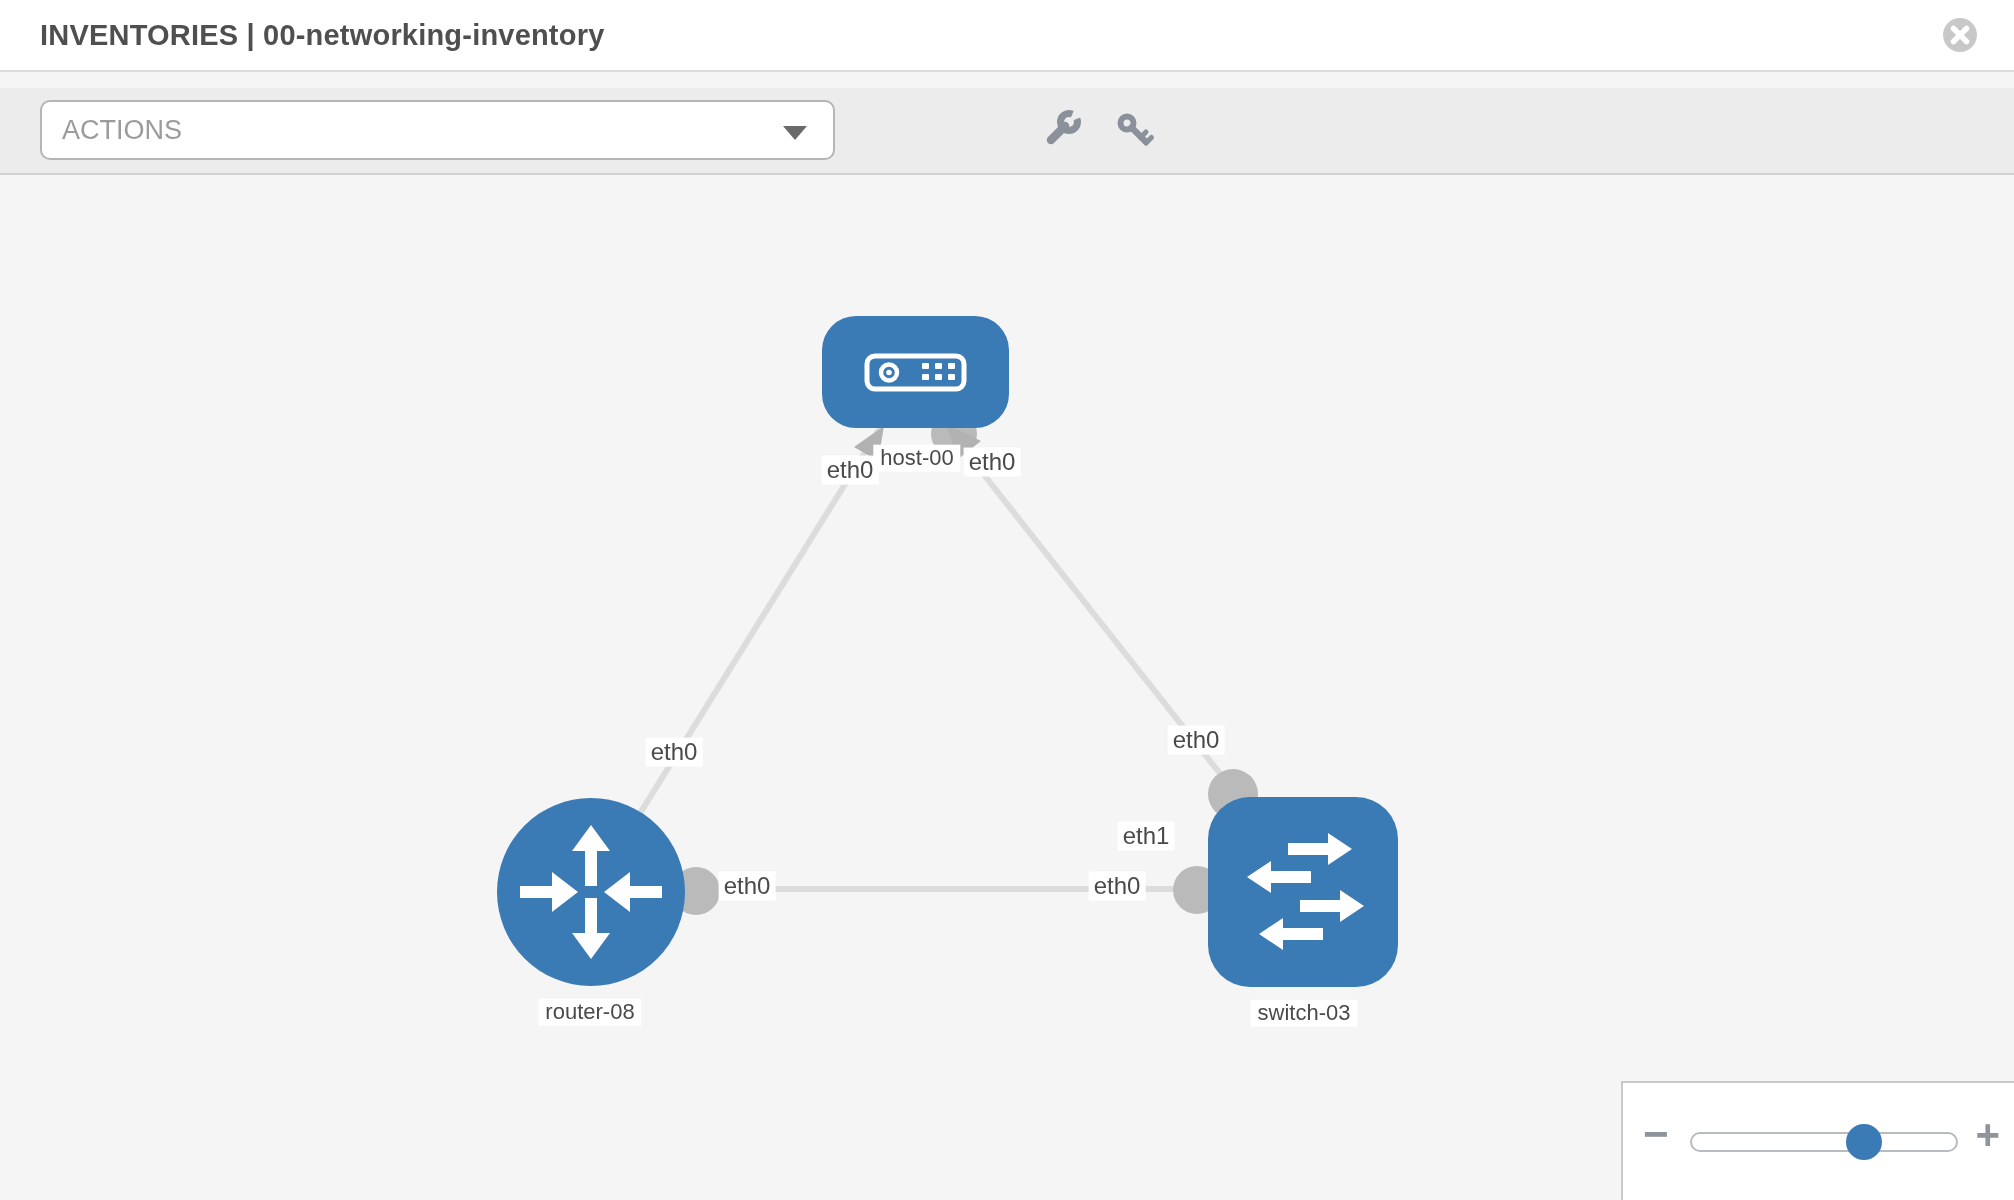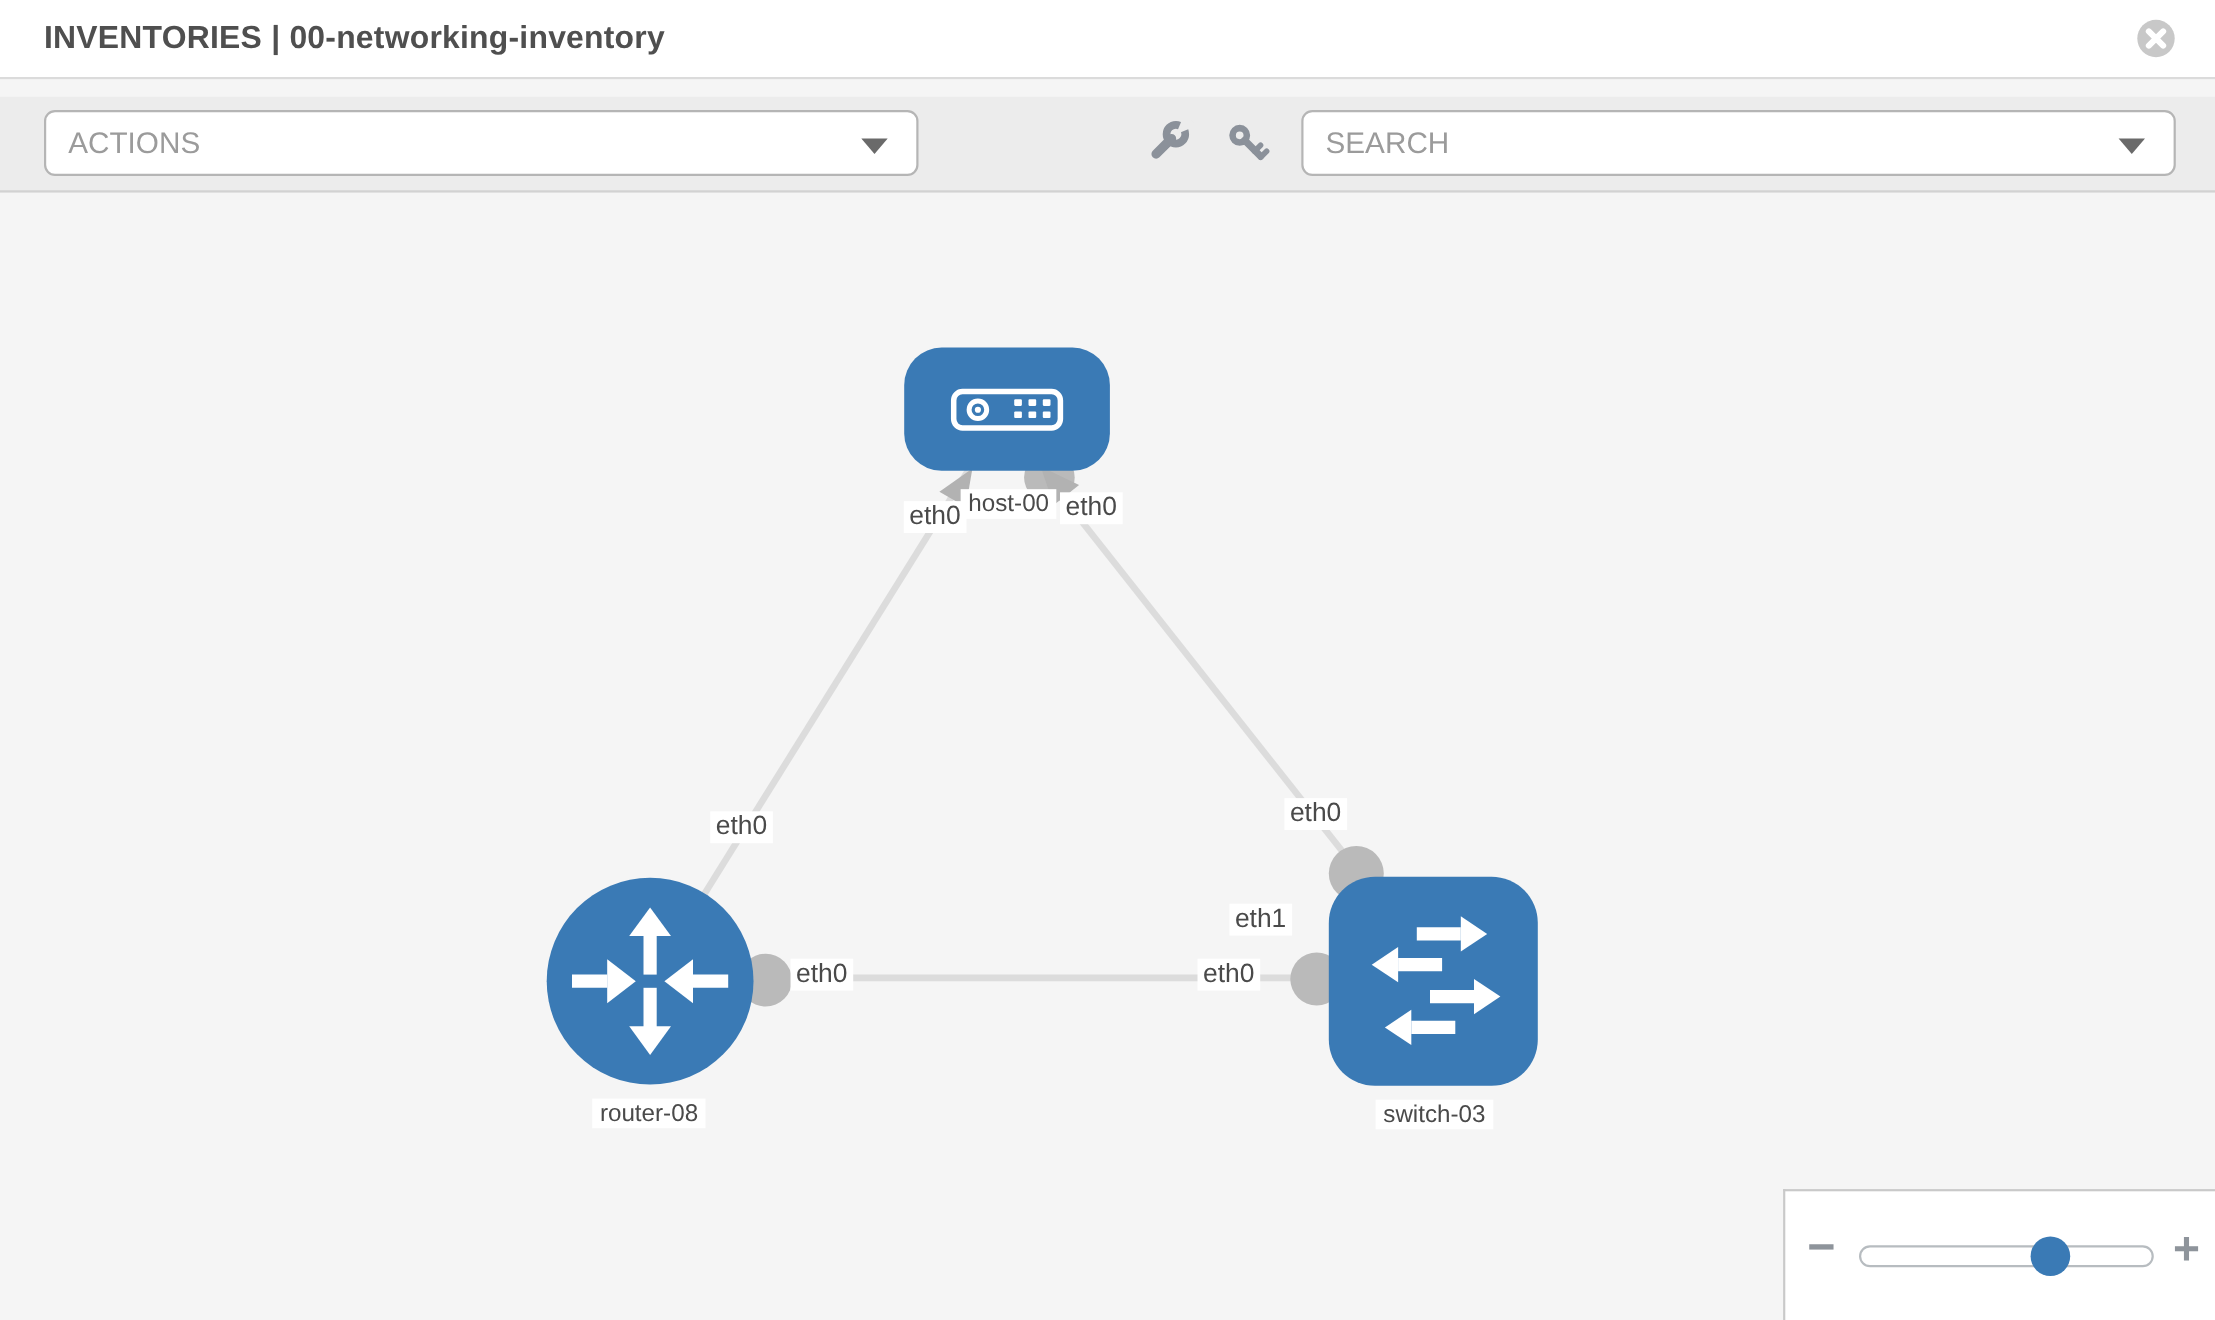--- a/index.html
+++ b/index.html
@@ -151,24 +151,20 @@
       <line x1="1" y1="-5" x2="-13" y2="9" stroke="#8b919a" stroke-width="8.5" stroke-linecap="round"></line>
     </svg>
 
     <svg class="tool-ico ico-key" viewBox="-22 -22 44 44">
       <circle cx="-7" cy="-8" r="6.5" fill="none" stroke="#8b919a" stroke-width="6"></circle>
       <line x1="-2.5" y1="-3.5" x2="12" y2="11" stroke="#8b919a" stroke-width="6.5" stroke-linecap="round"></line>
       <line x1="6.5" y1="6.5" x2="12" y2="1" stroke="#8b919a" stroke-width="5" stroke-linecap="round"></line>
       <line x1="12" y1="12" x2="17.5" y2="6.5" stroke="#8b919a" stroke-width="5" stroke-linecap="round"></line>
     </svg>
 
-    <div class="select sel-search">
-      <span class="ph">SEARCH</span>
-      <span class="caret"></span>
-    </div>
   </div>
 
   <div class="header">
     <div class="title">INVENTORIES | 00-networking-inventory</div>
     <svg class="close-btn" viewBox="-20 -20 40 40">
       <g>
         <circle cx="0" cy="0" r="17" fill="#c8c8c8"></circle>
         <line x1="-6.5" y1="-6.5" x2="6.5" y2="6.5" stroke="#fff" stroke-width="5.5" stroke-linecap="round"></line>
         <line x1="-6.5" y1="6.5" x2="6.5" y2="-6.5" stroke="#fff" stroke-width="5.5" stroke-linecap="round"></line>
       </g>

